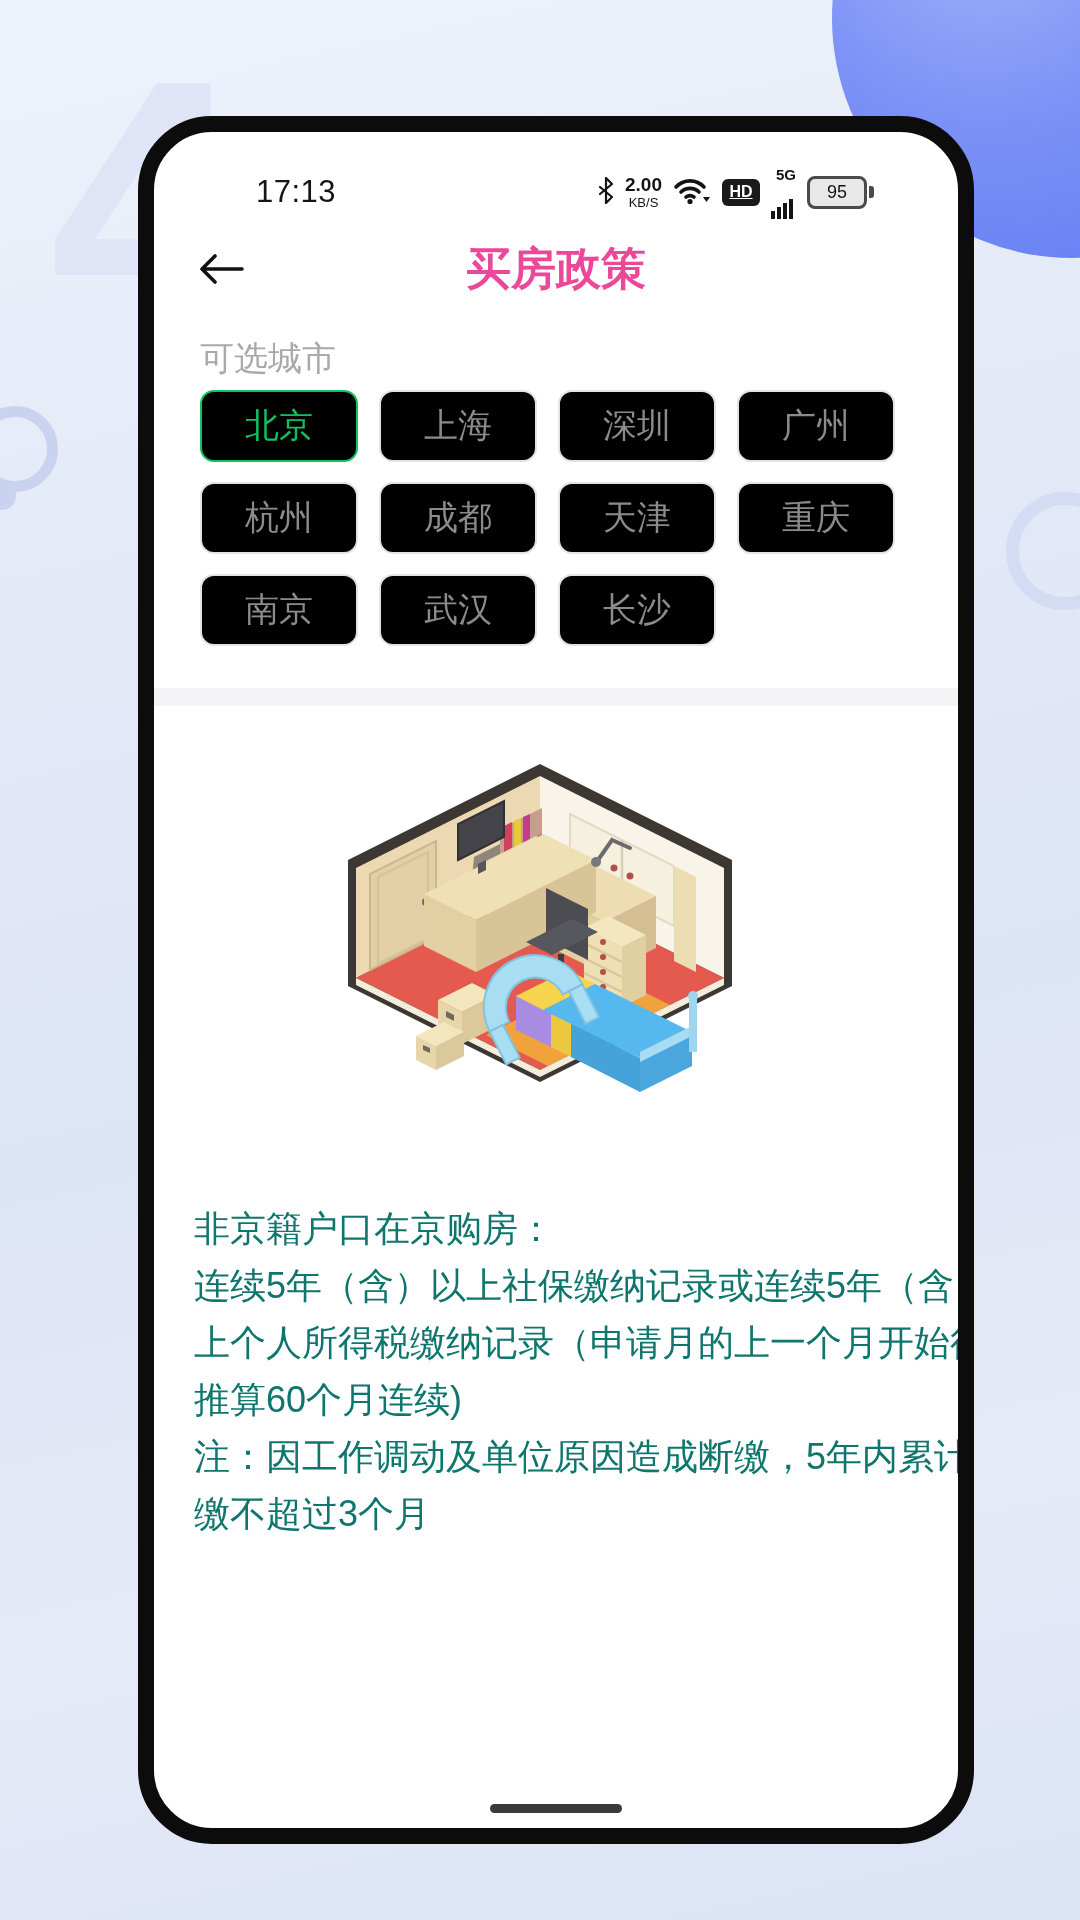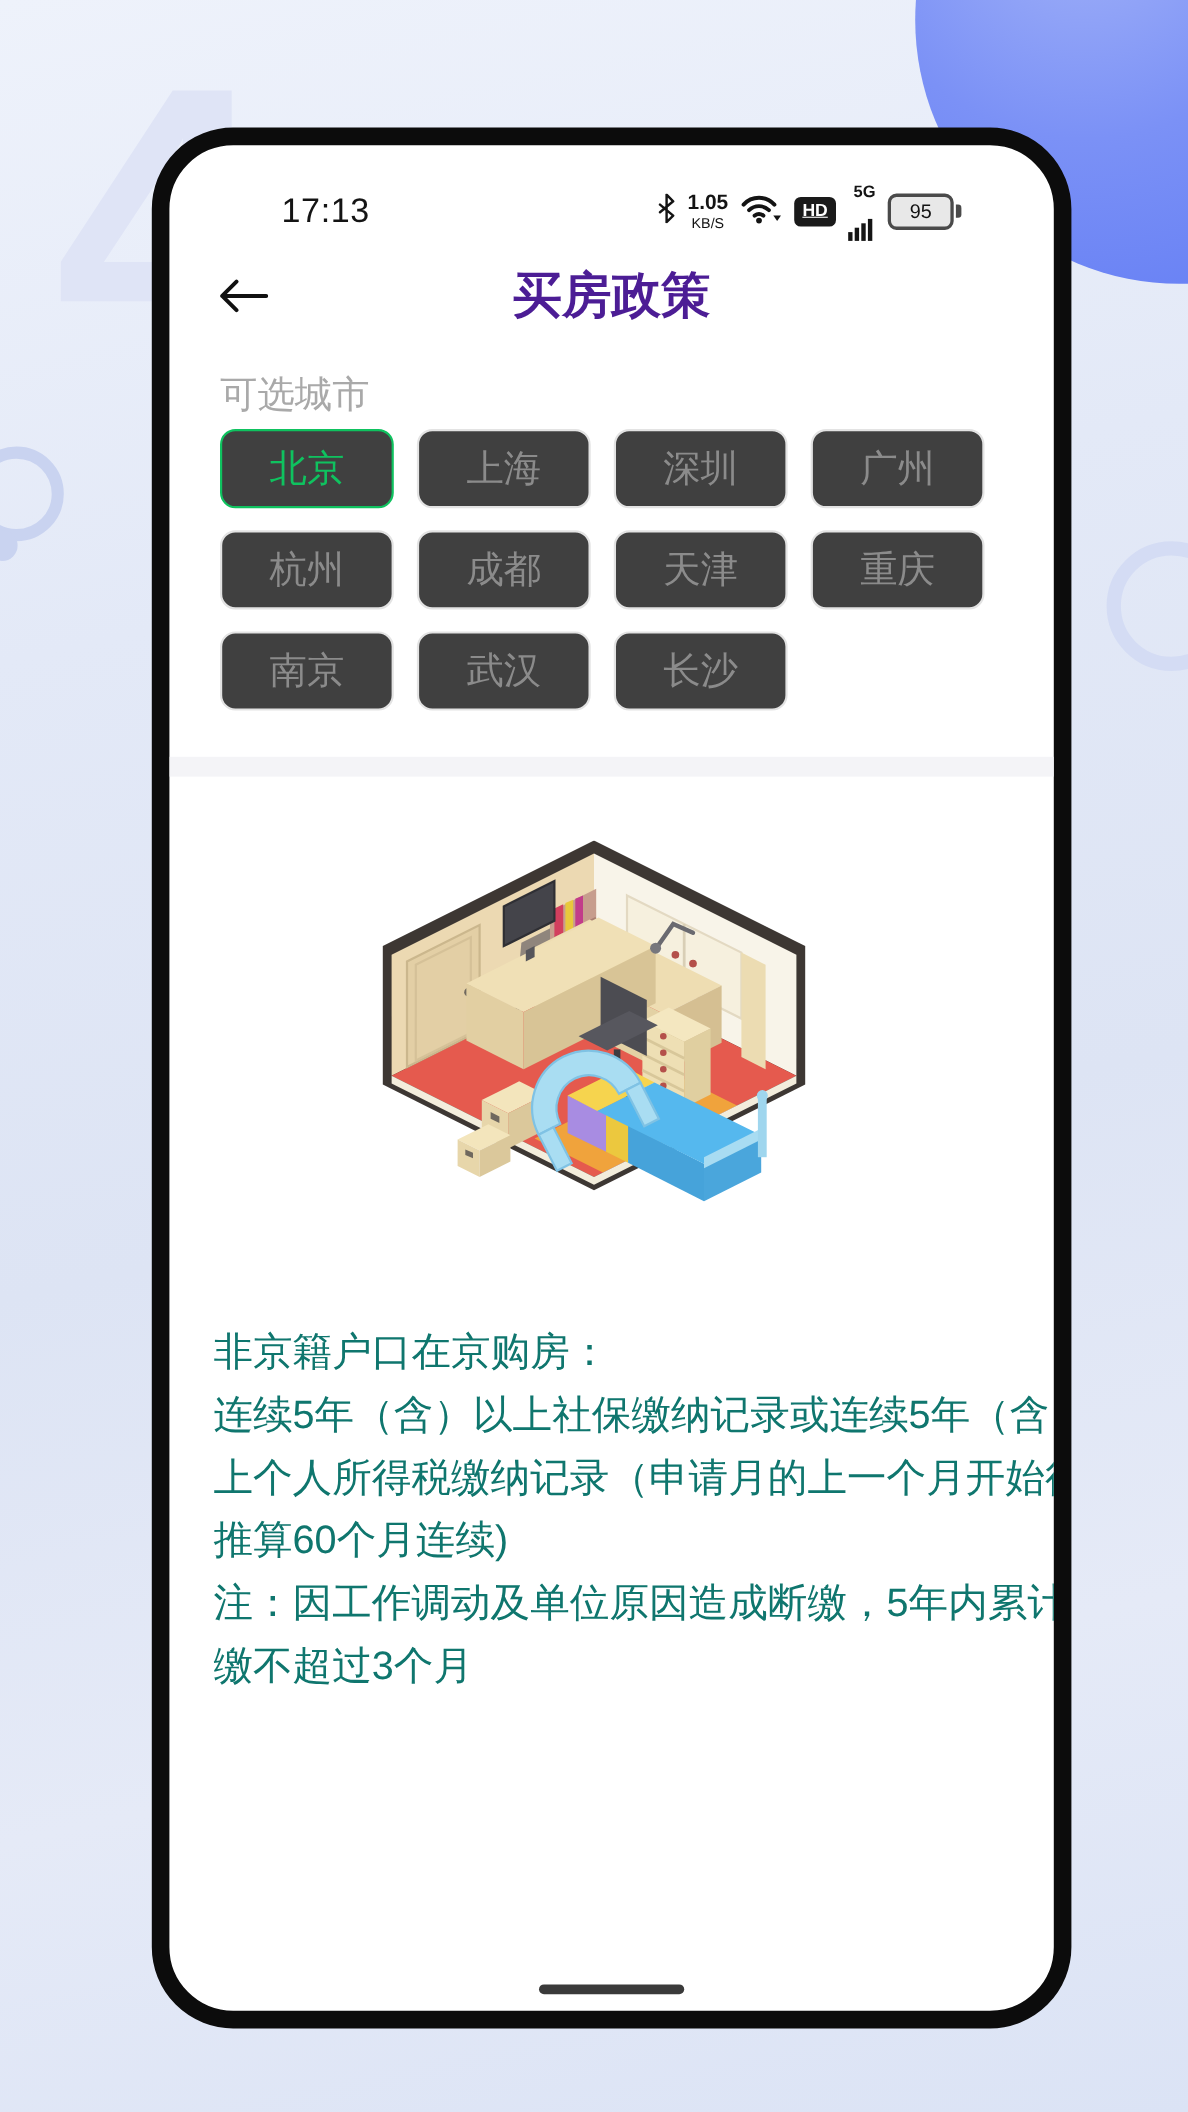--- a/index.html
+++ b/index.html
@@ -31,26 +31,26 @@
     font-weight:700;display:flex;align-items:center;justify-content:center;text-decoration:underline;}
   .signal{display:flex;align-items:flex-end;gap:3px;flex-direction:column;}
   .signal .g{font-size:15px;font-weight:700;margin-bottom:8px;}
   .battery{display:flex;align-items:center;}
   .battery-body{width:54px;height:27px;border:3px solid #4a4a4a;border-radius:8px;background:#e8e8e8;
     display:flex;align-items:center;justify-content:center;font-size:18px;color:#111;}
   .battery-nub{width:5px;height:12px;background:#4a4a4a;border-radius:0 3px 3px 0;margin-left:2px;}
   
   .app-header{position:absolute;top:106px;left:0;right:0;height:62px;}
   .back-btn{position:absolute;left:44px;top:13px;width:46px;height:36px;cursor:pointer;}
-  .page-title{text-align:center;font-size:45px;font-weight:700;color:#4c1d95;line-height:62px;}
+  .page-title{text-align:center;font-size:45px;font-weight:700;color:#ec4899;line-height:62px;}
   
   .section-label{position:absolute;top:204px;left:46px;font-size:34px;color:#a9a9a9;}
   .chips{position:absolute;top:258px;left:46px;width:700px;display:flex;flex-wrap:wrap;gap:20px 21px;}
   .chip{width:158px;height:72px;box-sizing:border-box;border:2px solid #e3e3e3;border-radius:14px;
-    background:#404040;display:flex;align-items:center;justify-content:center;font-size:34px;color:#8b8b8b;cursor:pointer;}
+    background:#000000;display:flex;align-items:center;justify-content:center;font-size:34px;color:#8b8b8b;cursor:pointer;}
   .chip.selected{border-color:#0fc25f;color:#0fc25f;}
   .divider{position:absolute;top:556px;left:0;right:0;height:18px;background:#f4f4f7;}
   
   .room{position:absolute;top:632px;left:186px;width:400px;height:356px;}
   
   .policy{position:absolute;top:1068px;left:40px;right:30px;font-size:36px;color:#0f766e;}
   .policy-line{line-height:57px;white-space:nowrap;}
   
   .home-indicator{position:absolute;bottom:15px;left:50%;transform:translateX(-50%);
     width:132px;height:9px;background:#3a3a3a;border-radius:5px;cursor:pointer;}
@@ -68,21 +68,21 @@
 
   <div class="status-bar">
     <div class="time">17:13</div>
     <div class="status-icons">
       <span>
         <svg width="16" height="27" viewBox="0 0 16 27" fill="none" stroke="#141414" stroke-width="2.2" stroke-linecap="round" stroke-linejoin="round">
           <path d="M8 1 V26 M8 1 L14 7 L2 17 M8 26 L14 20 L2 10"></path>
         </svg>
       </span>
       <span class="speed">
-        <span class="v">1.05</span>
+        <span class="v">2.00</span>
         <span class="u">KB/S</span>
       </span>
       <span>
         <svg width="38" height="29" viewBox="0 0 38 29" fill="none">
           <path d="M3 11 A19 19 0 0 1 31 11" stroke="#141414" stroke-width="3.6" stroke-linecap="round"></path>
           <path d="M8 16 A13 13 0 0 1 26 16" stroke="#141414" stroke-width="3.6" stroke-linecap="round"></path>
           <path d="M13 21 A7 7 0 0 1 21 21" stroke="#141414" stroke-width="3.6" stroke-linecap="round"></path>
           <circle cx="17" cy="25.5" r="2.6" fill="#141414"></circle>
           <polygon points="30,21 37,21 33.5,26" fill="#141414"></polygon>
         </svg>

